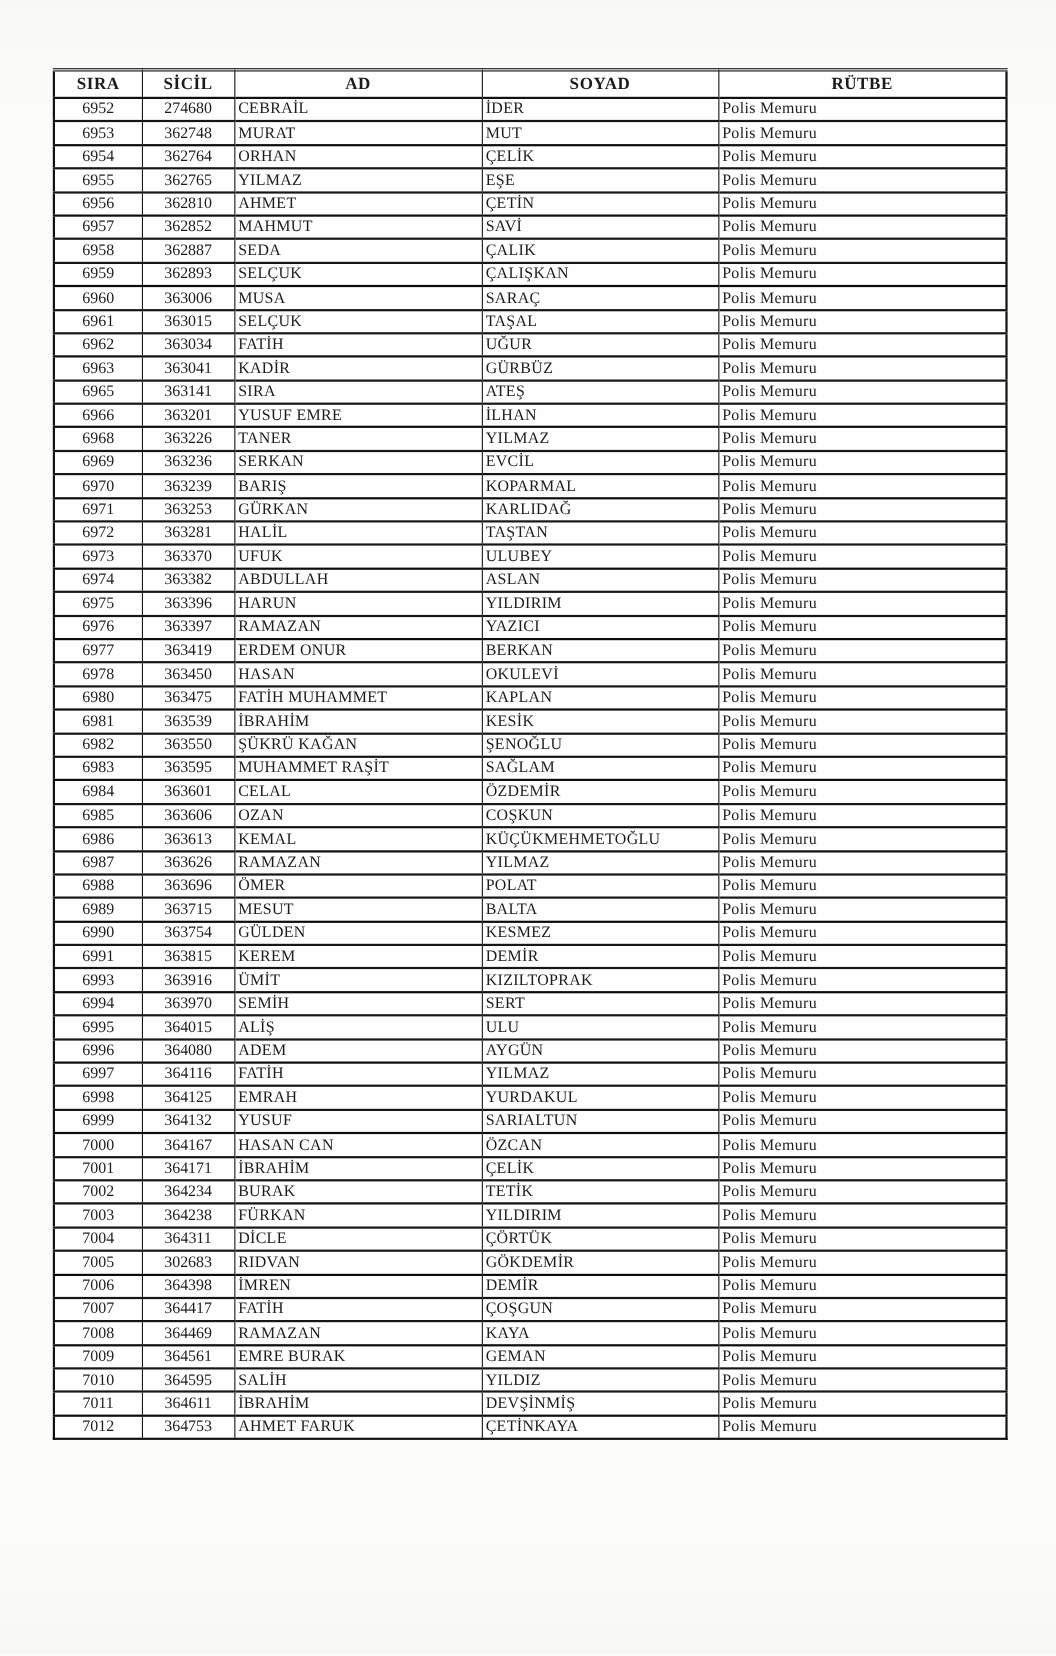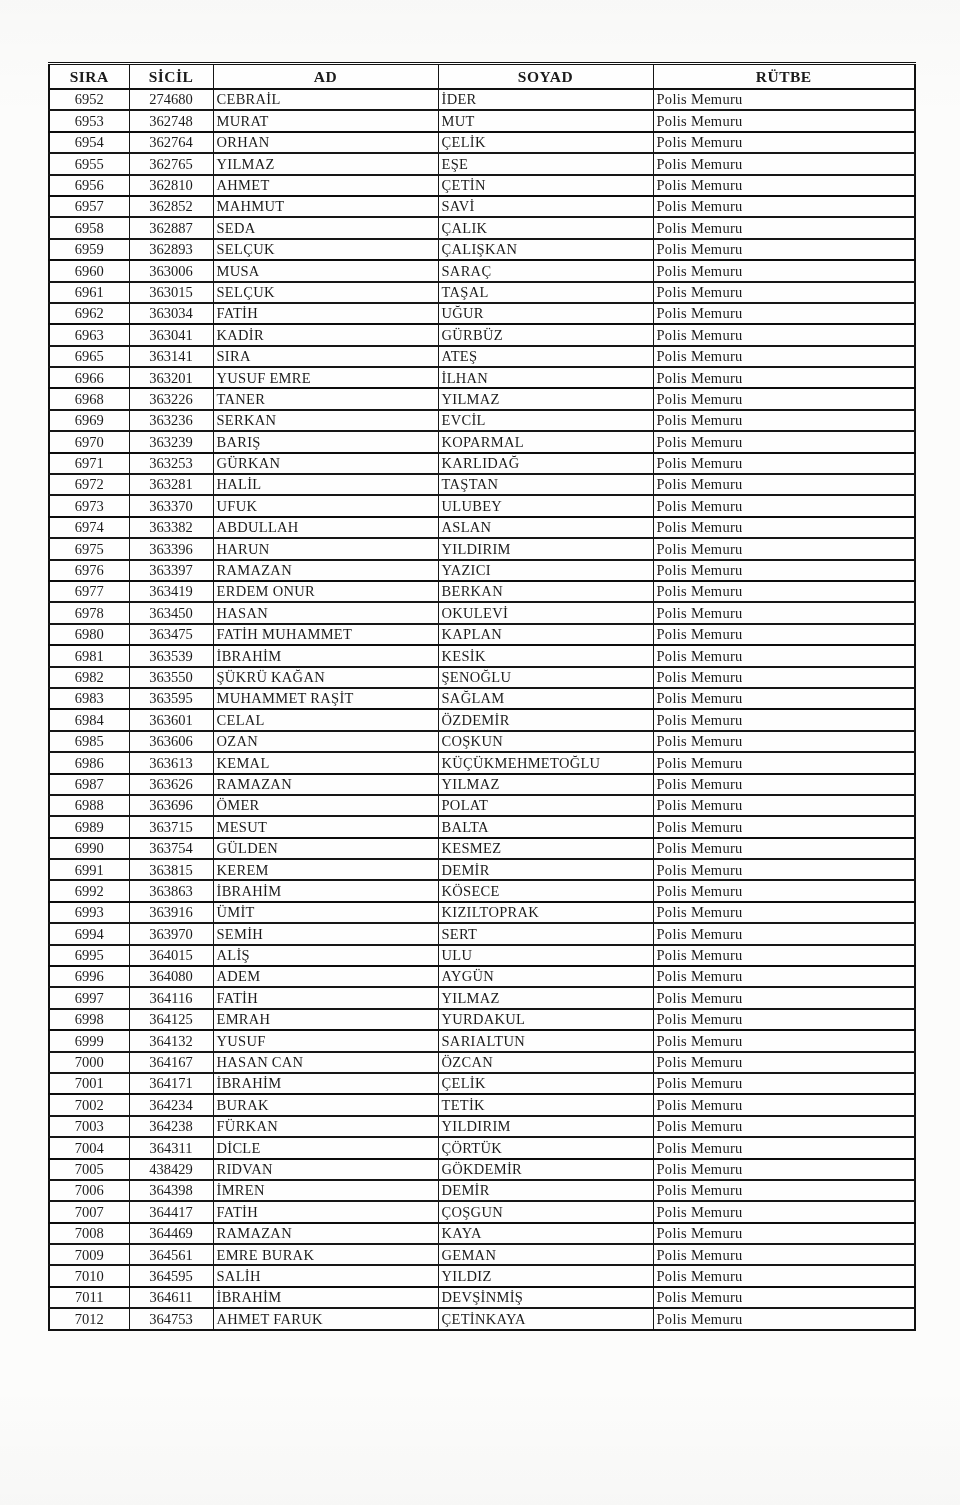--- a/index.html
+++ b/index.html
@@ -342,27 +342,20 @@
           <td class="c-left">Polis Memuru</td>
         </tr>
         <tr>
           <td class="c-center">6991</td>
           <td class="c-center">363815</td>
           <td class="c-left">KEREM</td>
           <td class="c-left">DEMİR</td>
           <td class="c-left">Polis Memuru</td>
         </tr>
         <tr>
-          <td class="c-center">6992</td>
-          <td class="c-center">363863</td>
-          <td class="c-left">İBRAHİM</td>
-          <td class="c-left">KÖSECE</td>
-          <td class="c-left">Polis Memuru</td>
-        </tr>
-        <tr>
           <td class="c-center">6993</td>
           <td class="c-center">363916</td>
           <td class="c-left">ÜMİT</td>
           <td class="c-left">KIZILTOPRAK</td>
           <td class="c-left">Polis Memuru</td>
         </tr>
         <tr>
           <td class="c-center">6994</td>
           <td class="c-center">363970</td>
           <td class="c-left">SEMİH</td>
@@ -434,21 +427,21 @@
         </tr>
         <tr>
           <td class="c-center">7004</td>
           <td class="c-center">364311</td>
           <td class="c-left">DİCLE</td>
           <td class="c-left">ÇÖRTÜK</td>
           <td class="c-left">Polis Memuru</td>
         </tr>
         <tr>
           <td class="c-center">7005</td>
-          <td class="c-center">438429</td>
+          <td class="c-center">302683</td>
           <td class="c-left">RIDVAN</td>
           <td class="c-left">GÖKDEMİR</td>
           <td class="c-left">Polis Memuru</td>
         </tr>
         <tr>
           <td class="c-center">7006</td>
           <td class="c-center">364398</td>
           <td class="c-left">İMREN</td>
           <td class="c-left">DEMİR</td>
           <td class="c-left">Polis Memuru</td>

